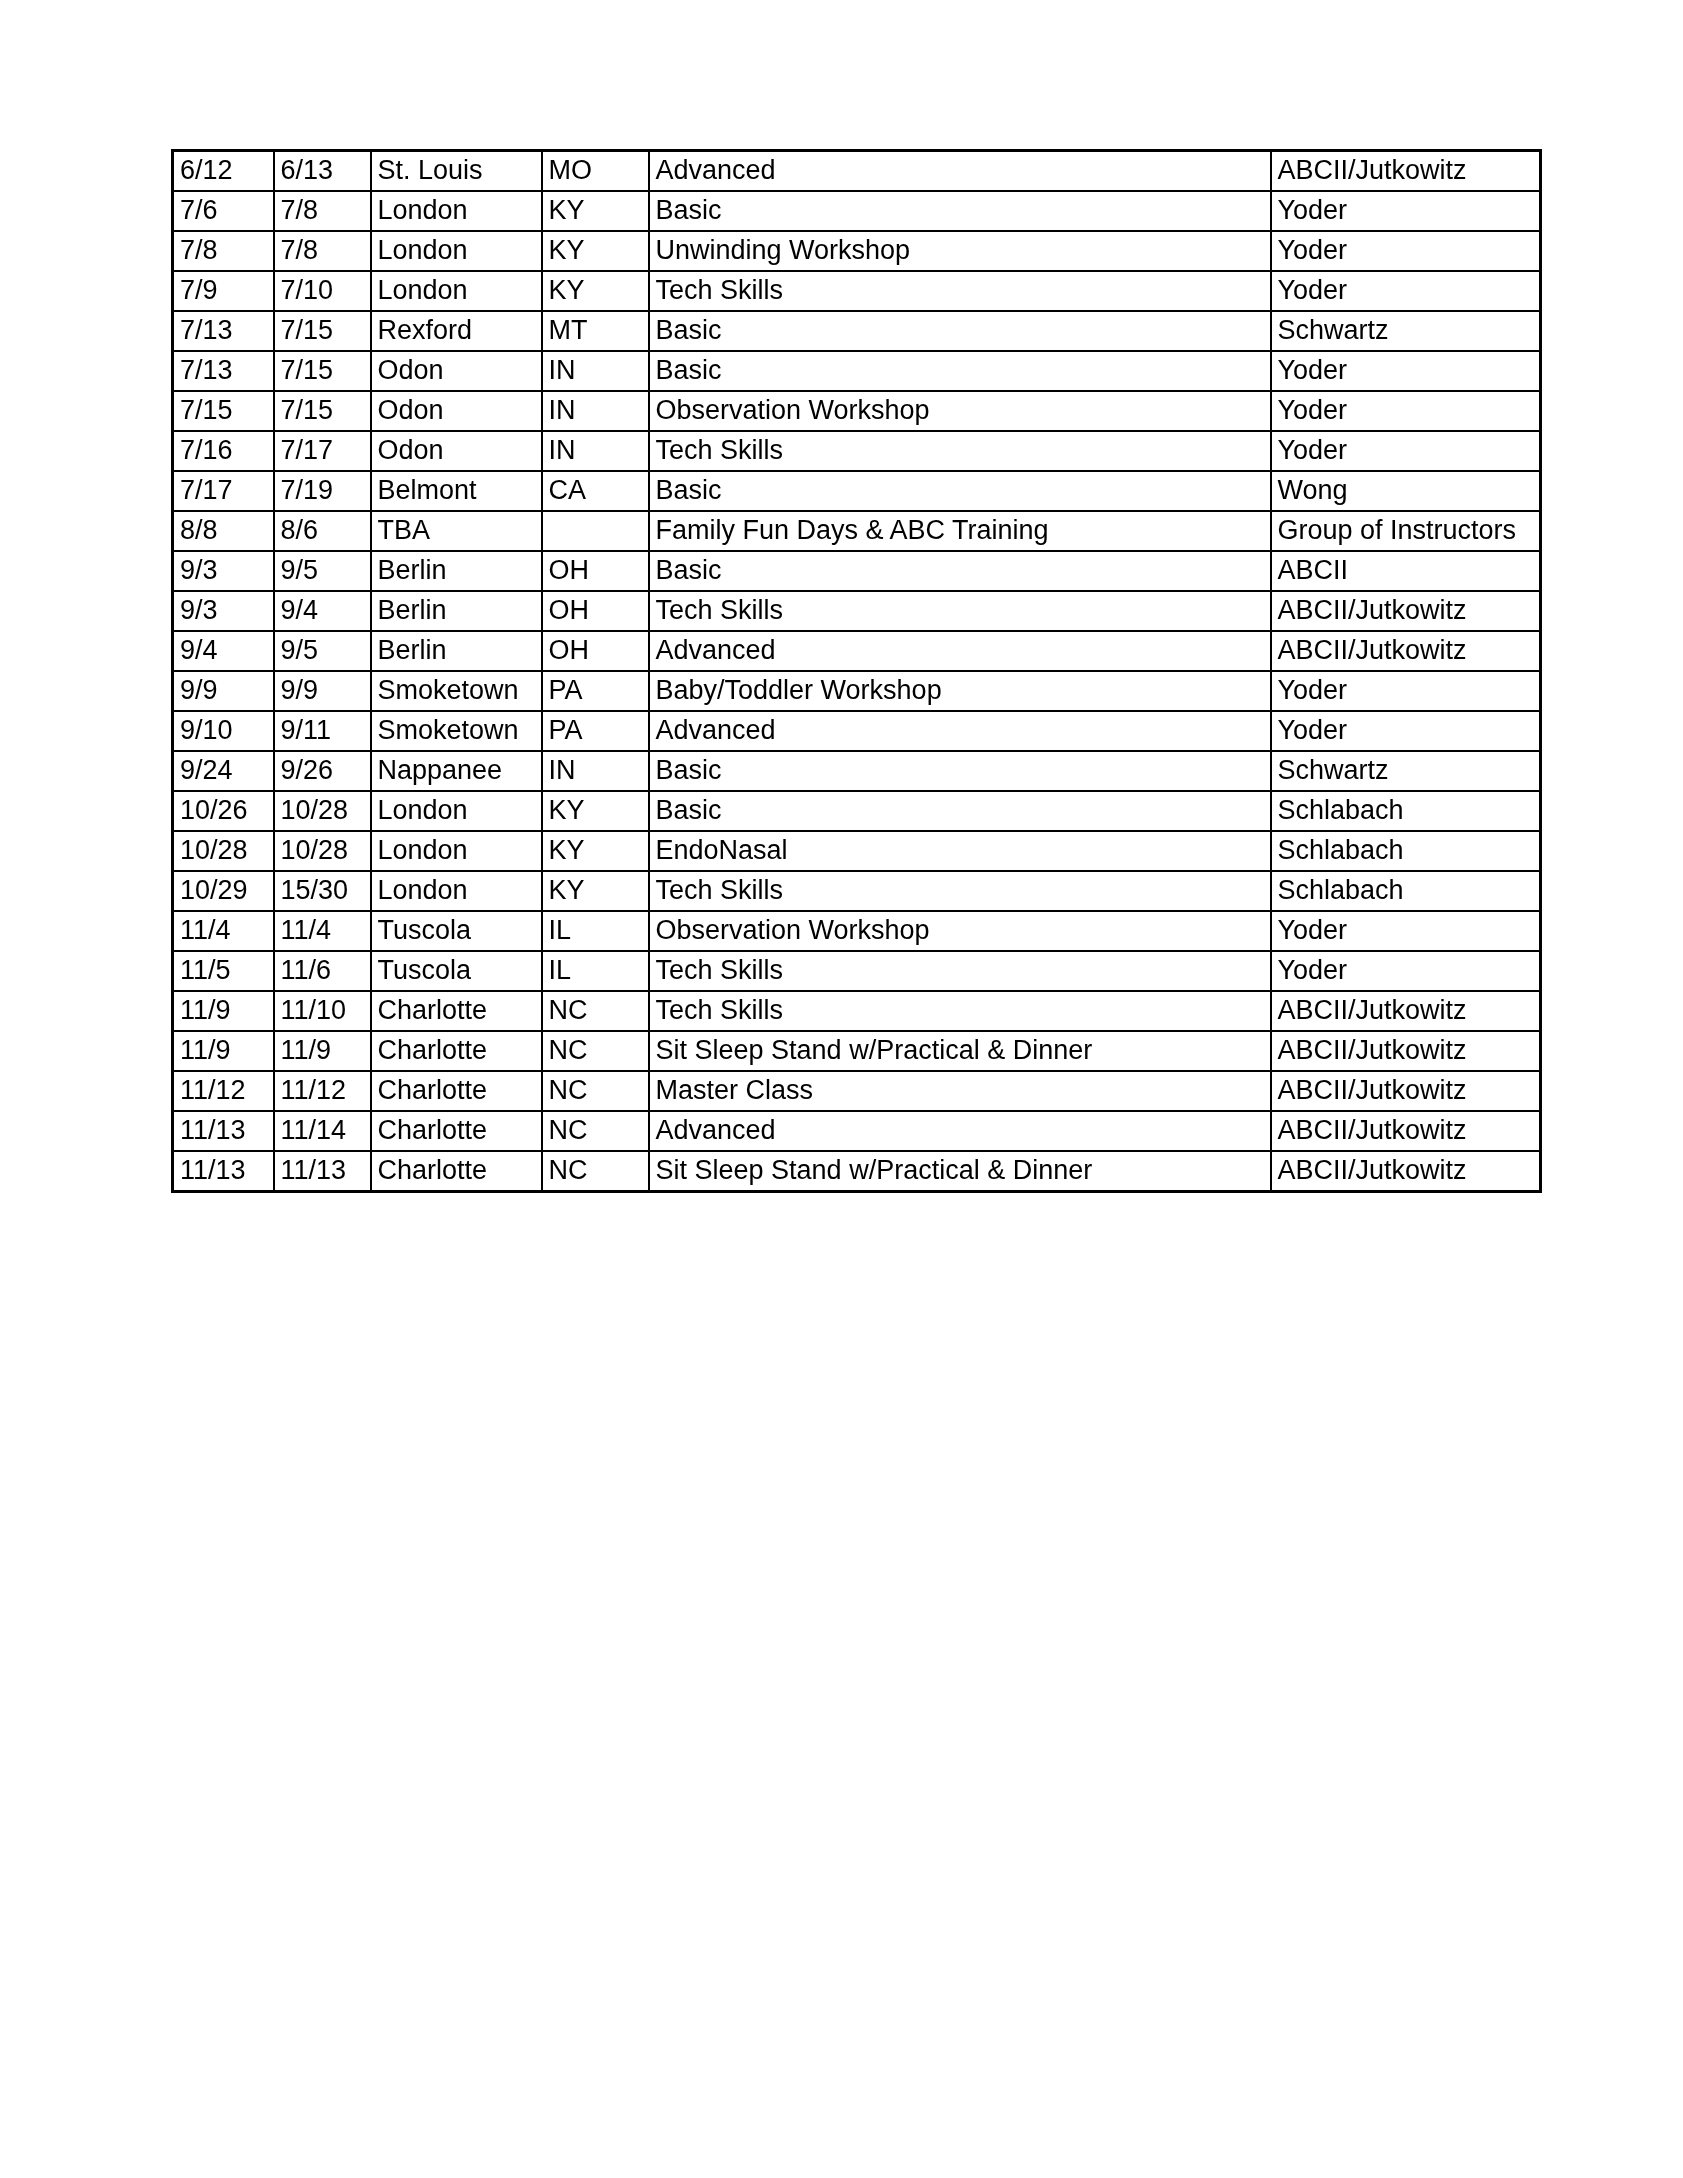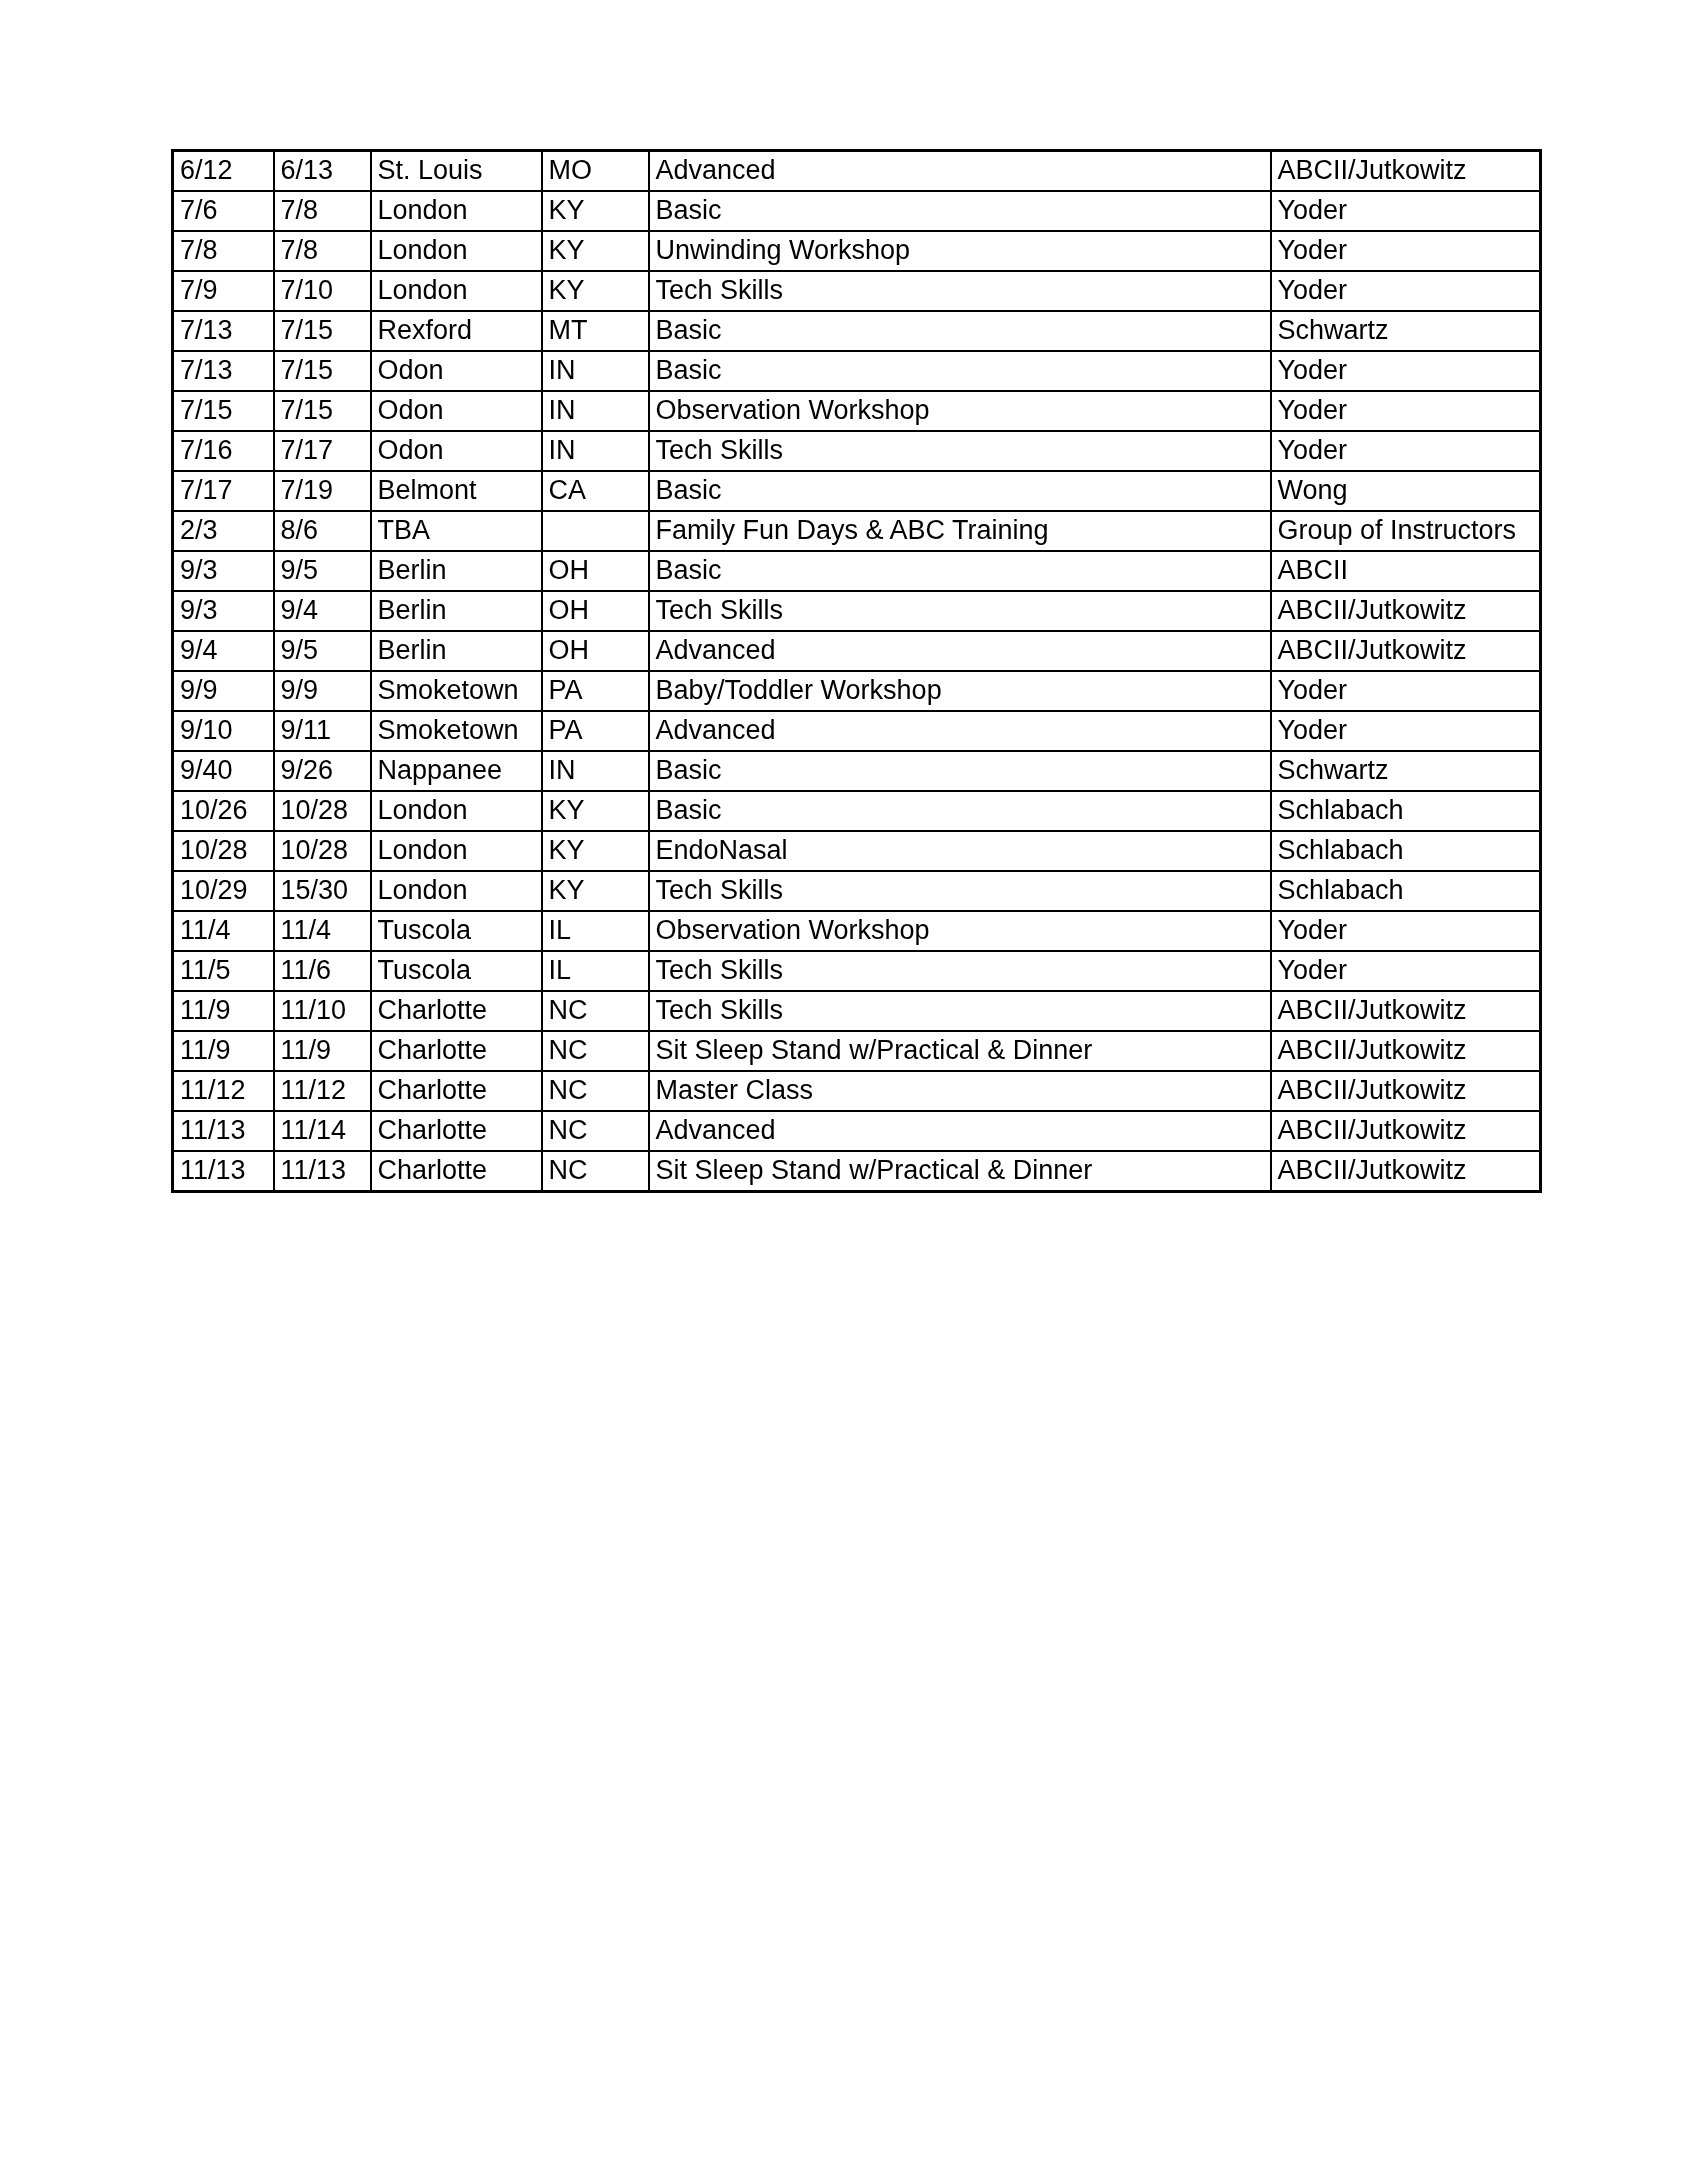--- a/index.html
+++ b/index.html
@@ -137,21 +137,21 @@
           </tr>
           <tr>
             <td>7/17</td>
             <td>7/19</td>
             <td>Belmont</td>
             <td>CA</td>
             <td>Basic</td>
             <td>Wong</td>
           </tr>
           <tr>
-            <td>2/3</td>
+            <td>8/8</td>
             <td>8/6</td>
             <td>TBA</td>
             <td></td>
             <td>Family Fun Days &amp; ABC Training</td>
             <td>Group of Instructors</td>
           </tr>
           <tr>
             <td>9/3</td>
             <td>9/5</td>
             <td>Berlin</td>
@@ -185,21 +185,21 @@
           </tr>
           <tr>
             <td>9/10</td>
             <td>9/11</td>
             <td>Smoketown</td>
             <td>PA</td>
             <td>Advanced</td>
             <td>Yoder</td>
           </tr>
           <tr>
-            <td>9/40</td>
+            <td>9/24</td>
             <td>9/26</td>
             <td>Nappanee</td>
             <td>IN</td>
             <td>Basic</td>
             <td>Schwartz</td>
           </tr>
           <tr>
             <td>10/26</td>
             <td>10/28</td>
             <td>London</td>

